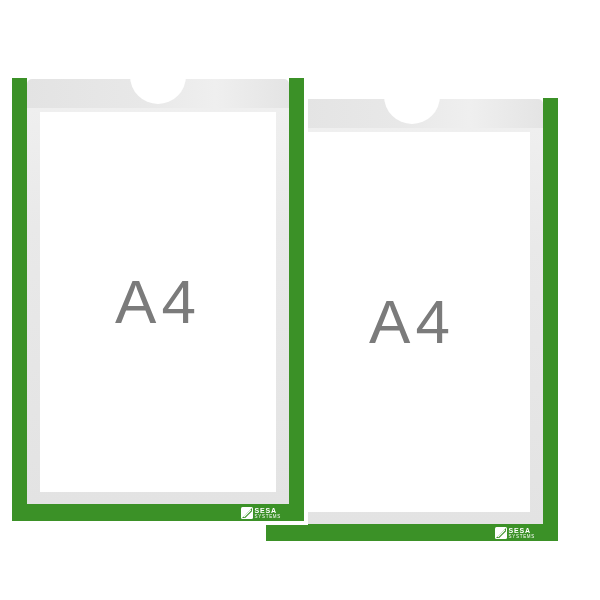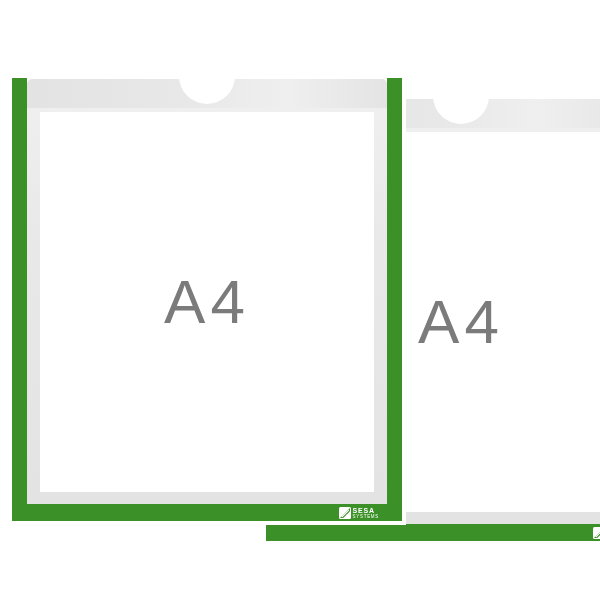--- a/index.html
+++ b/index.html
@@ -8,21 +8,21 @@
     --margin:#e9e9e9;
     --label:#7b7b7b;
     --sheet:#ffffff;
   }
   html,body{margin:0;padding:0;}
   body{
     width:600px;height:600px;background:#ffffff;position:relative;overflow:hidden;
     font-family:"Liberation Sans",sans-serif;
   }
   .stage{position:absolute;inset:0;}
-  .pocket{position:absolute;width:390px;height:443px;background:#fff;}
+  .pocket{position:absolute;width:292px;height:443px;background:#fff;}
   .pocket--back{left:266px;top:98px;z-index:1;}
   .pocket--front{left:12px;top:78px;z-index:2;box-shadow:0 0 0 4px #ffffff;}
   .bar-left{position:absolute;left:0;top:0;bottom:0;width:15px;background:var(--green);}
   .bar-right{position:absolute;right:0;top:0;bottom:0;width:15px;background:var(--green);}
   .bar-bottom{position:absolute;left:0;right:0;bottom:0;height:17px;background:var(--green);z-index:3;}
   .top-band{
     position:absolute;left:15px;right:15px;top:1px;height:29px;
     background:linear-gradient(90deg,#e3e3e3,#e8e8e8 45%,#efefef 72%,#e4e4e4);
     border-radius:5px 5px 0 0;
   }

